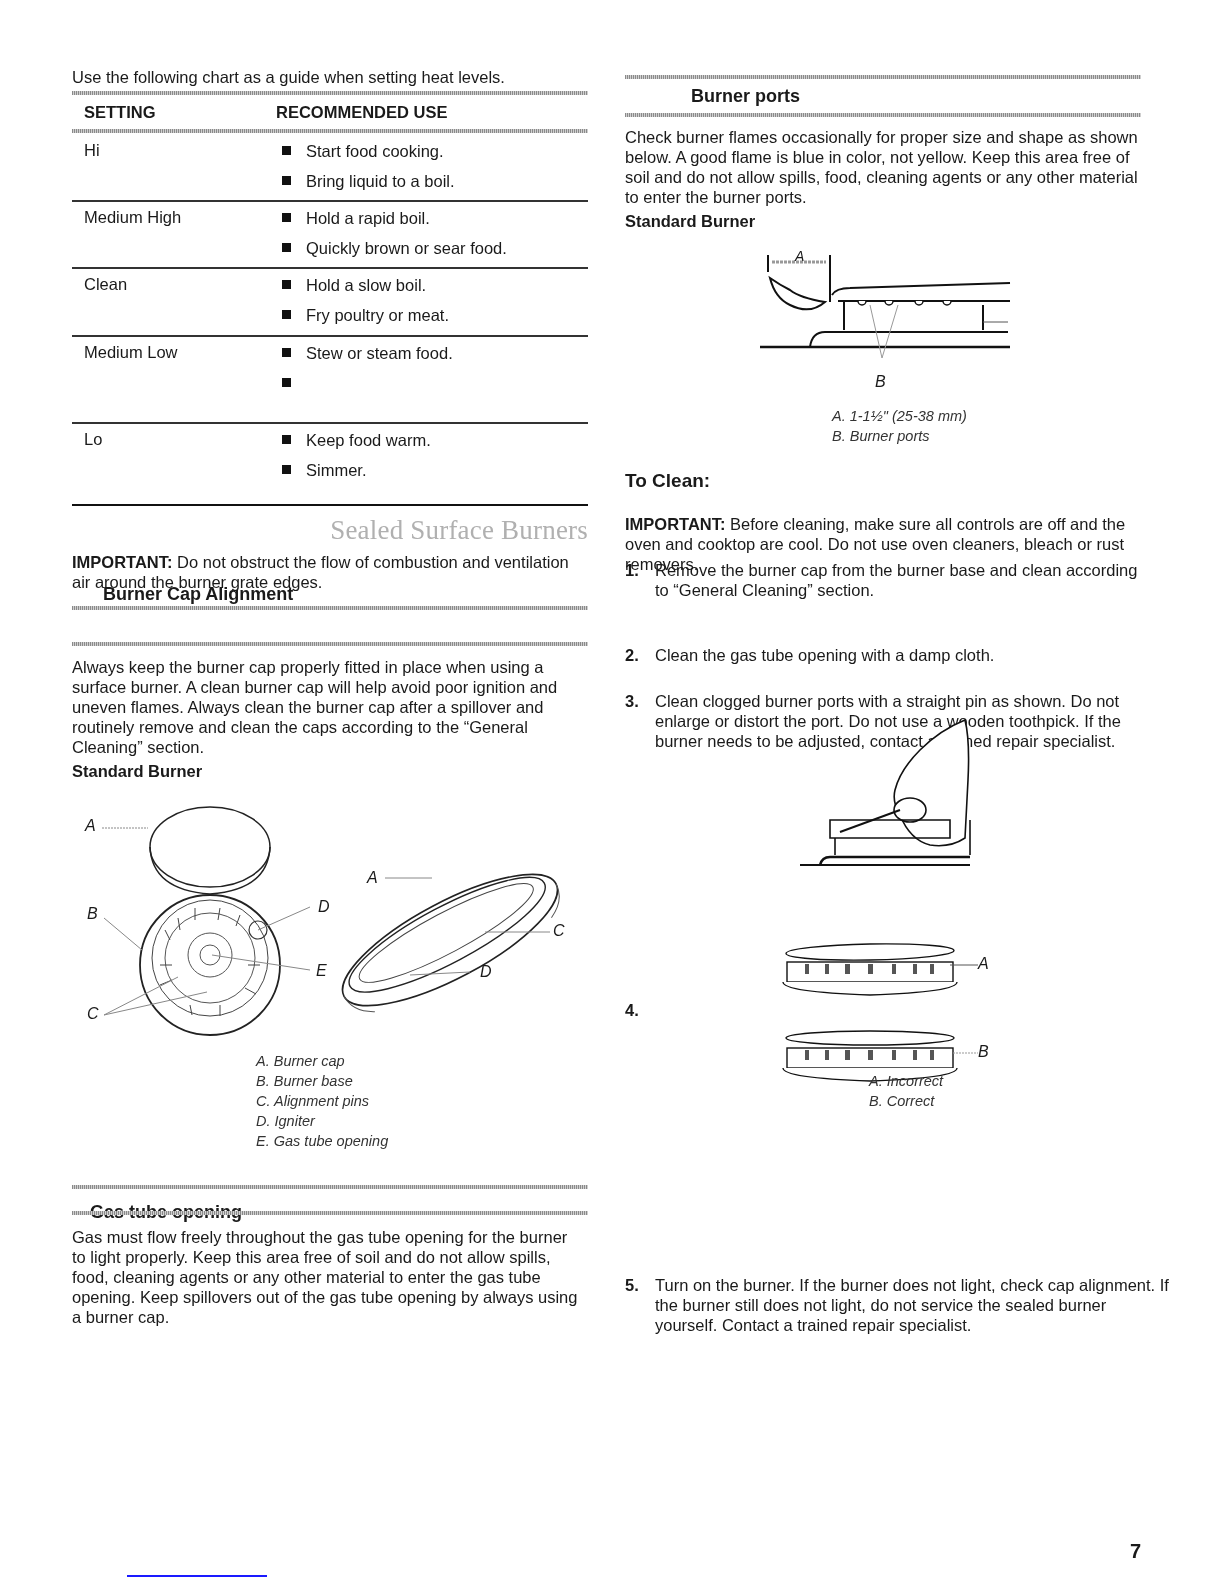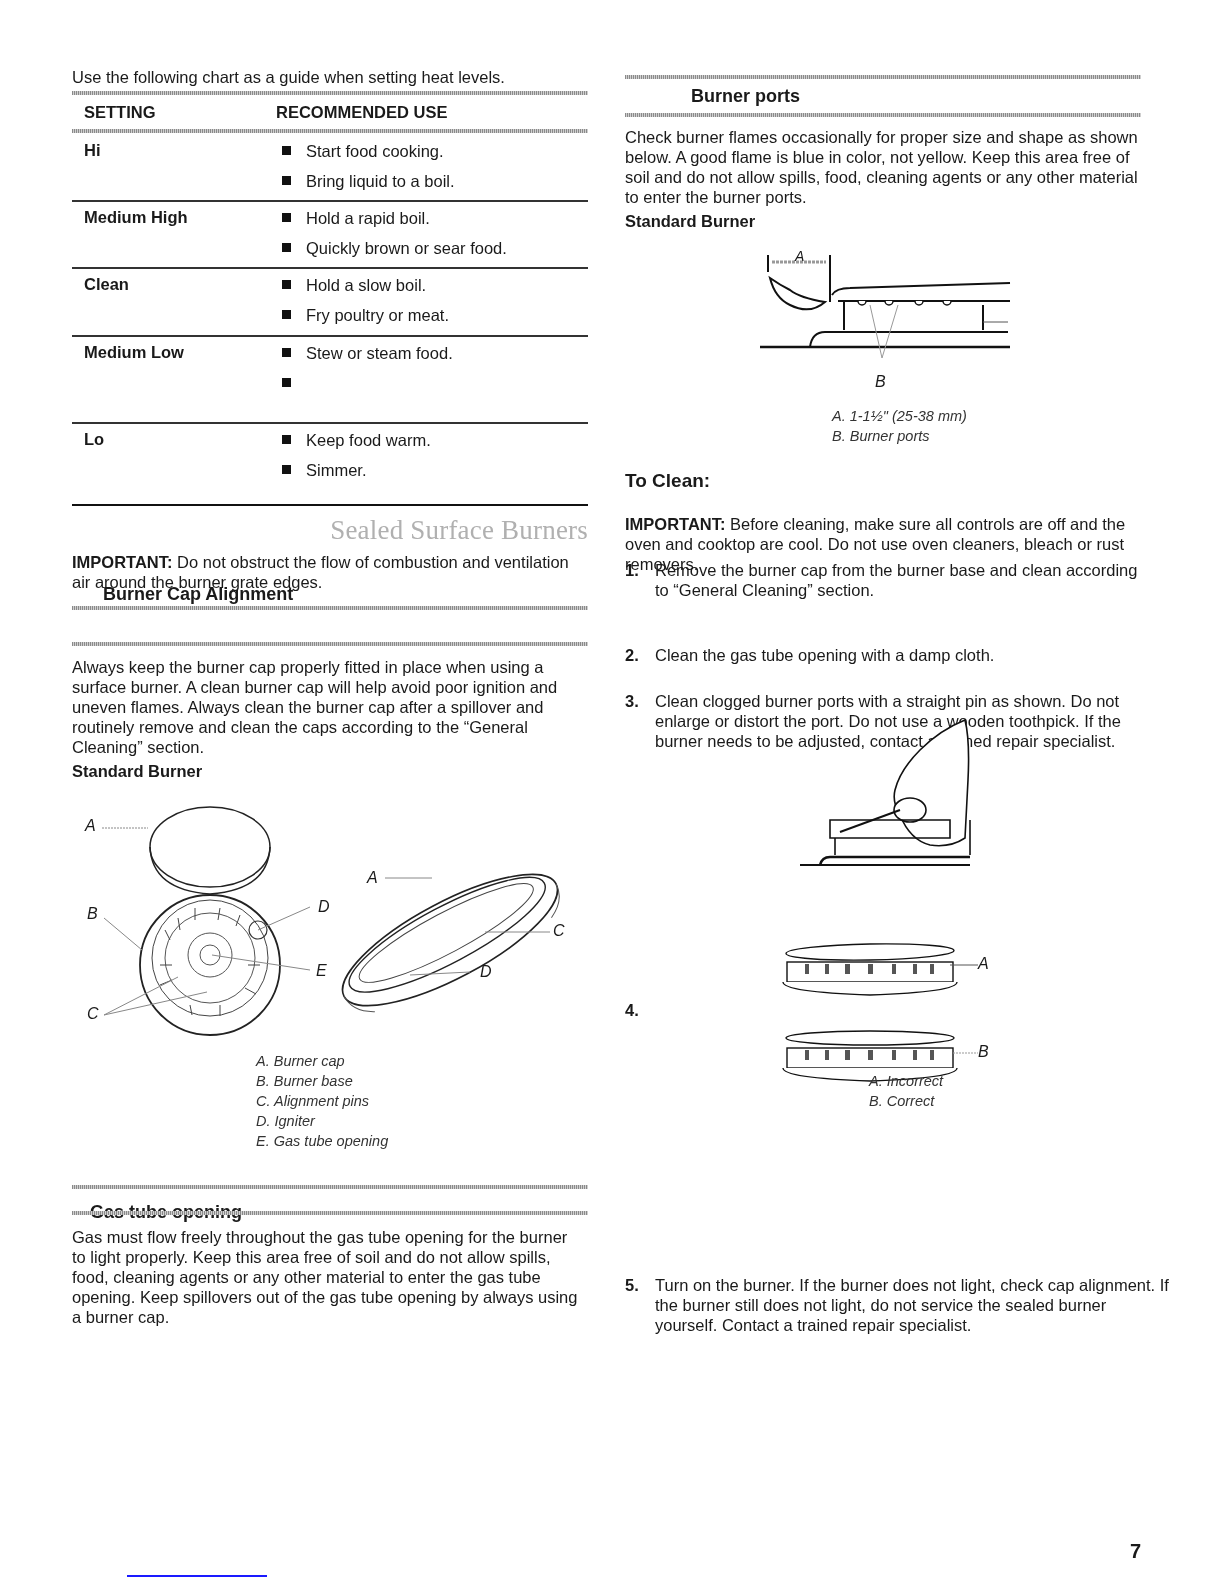--- a/index.html
+++ b/index.html
@@ -6,21 +6,21 @@
   body { width: 1224px; height: 1584px; position: relative; overflow: hidden;
          font-family: "Liberation Sans", sans-serif; color: #1a1a1a; }
   .abs { position: absolute; }
   .txt { font-size: 16.5px; line-height: 20px; }
   .hatch { height: 4px; background: repeating-linear-gradient(90deg, #8a8a8a 0 1px, #d0d0d0 1px 2px); }
   .rule { height: 1.5px; background: #333; }
   .b { font-weight: bold; }
   .it { font-style: italic; }
   
   .tbl-row { position: absolute; left: 72px; width: 516px; }
-  .tbl-setting { position: absolute; left: 12px; top: 0; font-weight: bold; font-size: 16.5px; }
+  .tbl-setting { position: absolute; left: 12px; top: 0; font-weight: normal; font-size: 16.5px; }
   .tbl-use { position: absolute; left: 210px; top: 0; width: 300px; }
   .use-item { position: relative; padding-left: 24px; font-size: 16.5px; line-height: 20px; margin-bottom: 10px; }
   .use-item .bullet { position: absolute; left: 0; top: 5px; width: 9px; height: 9px; background: #111; }
   .sec-title { font-weight: bold; font-size: 18px; }
   .caption { font-style: italic; font-size: 14.5px; line-height: 20px; color: #333; }
   .num-item { position: relative; padding-left: 30px; font-size: 16.5px; line-height: 20px; }
   .num-item .num { position: absolute; left: 0; top: 0; font-weight: bold; }
   .big-title { font-family: "Liberation Serif", serif; font-size: 27px; color: #b0b0b0; letter-spacing: 0.2px; }
   svg { position: absolute; overflow: visible; }
 </style>

